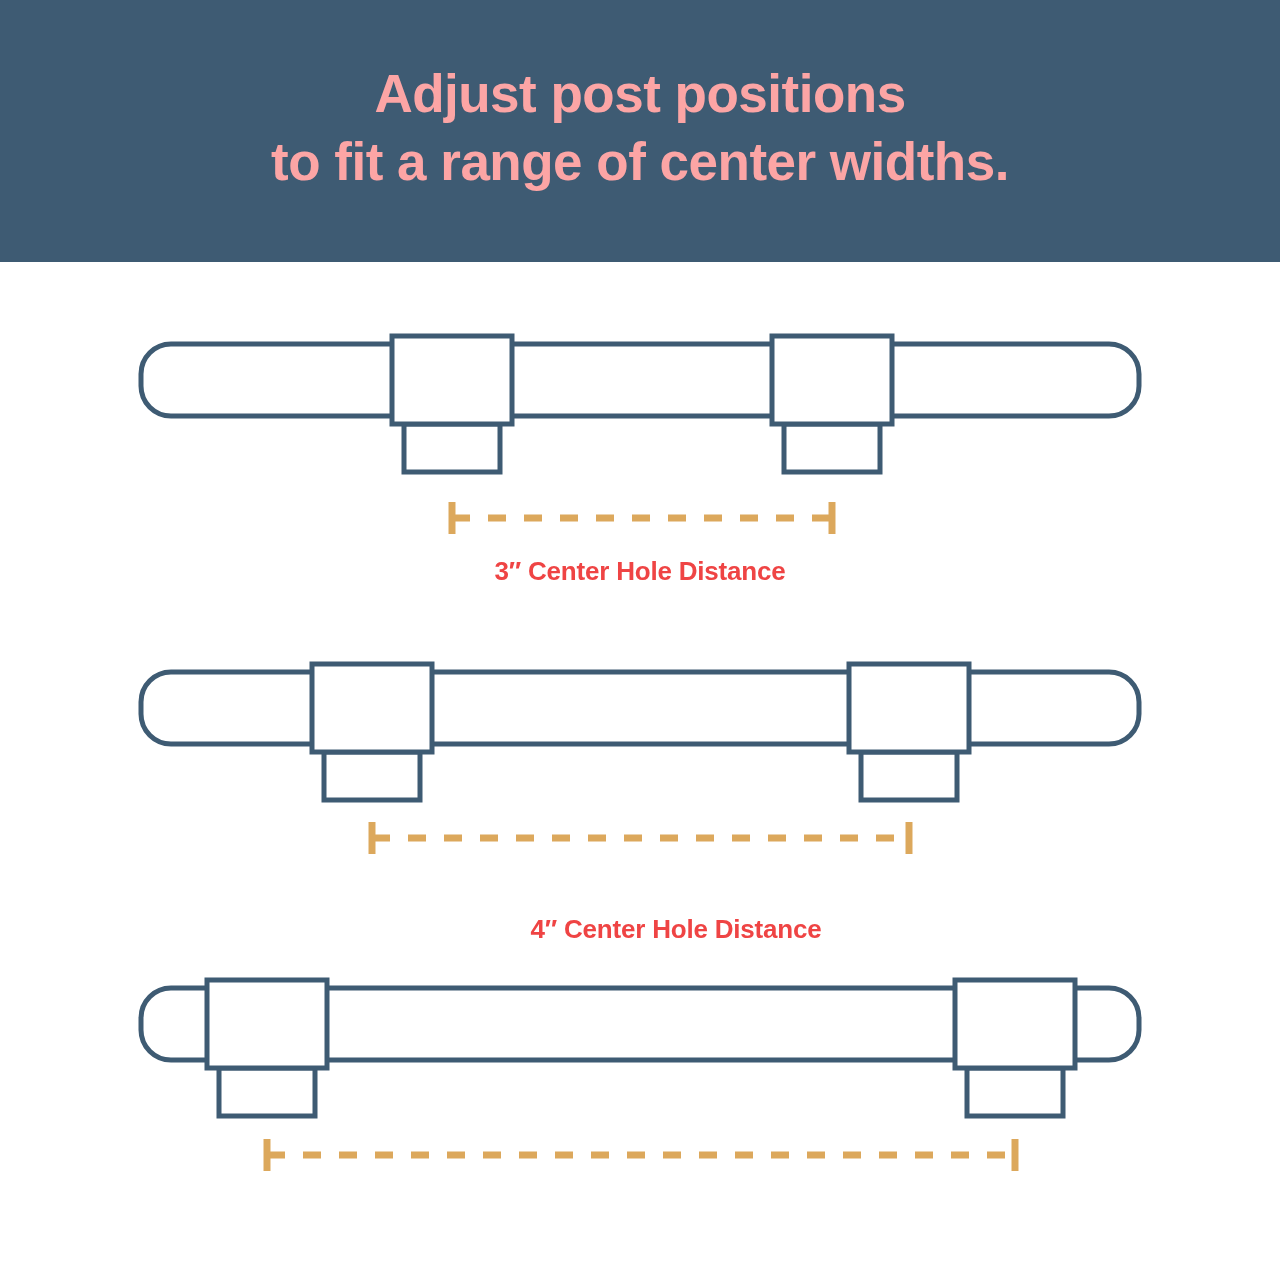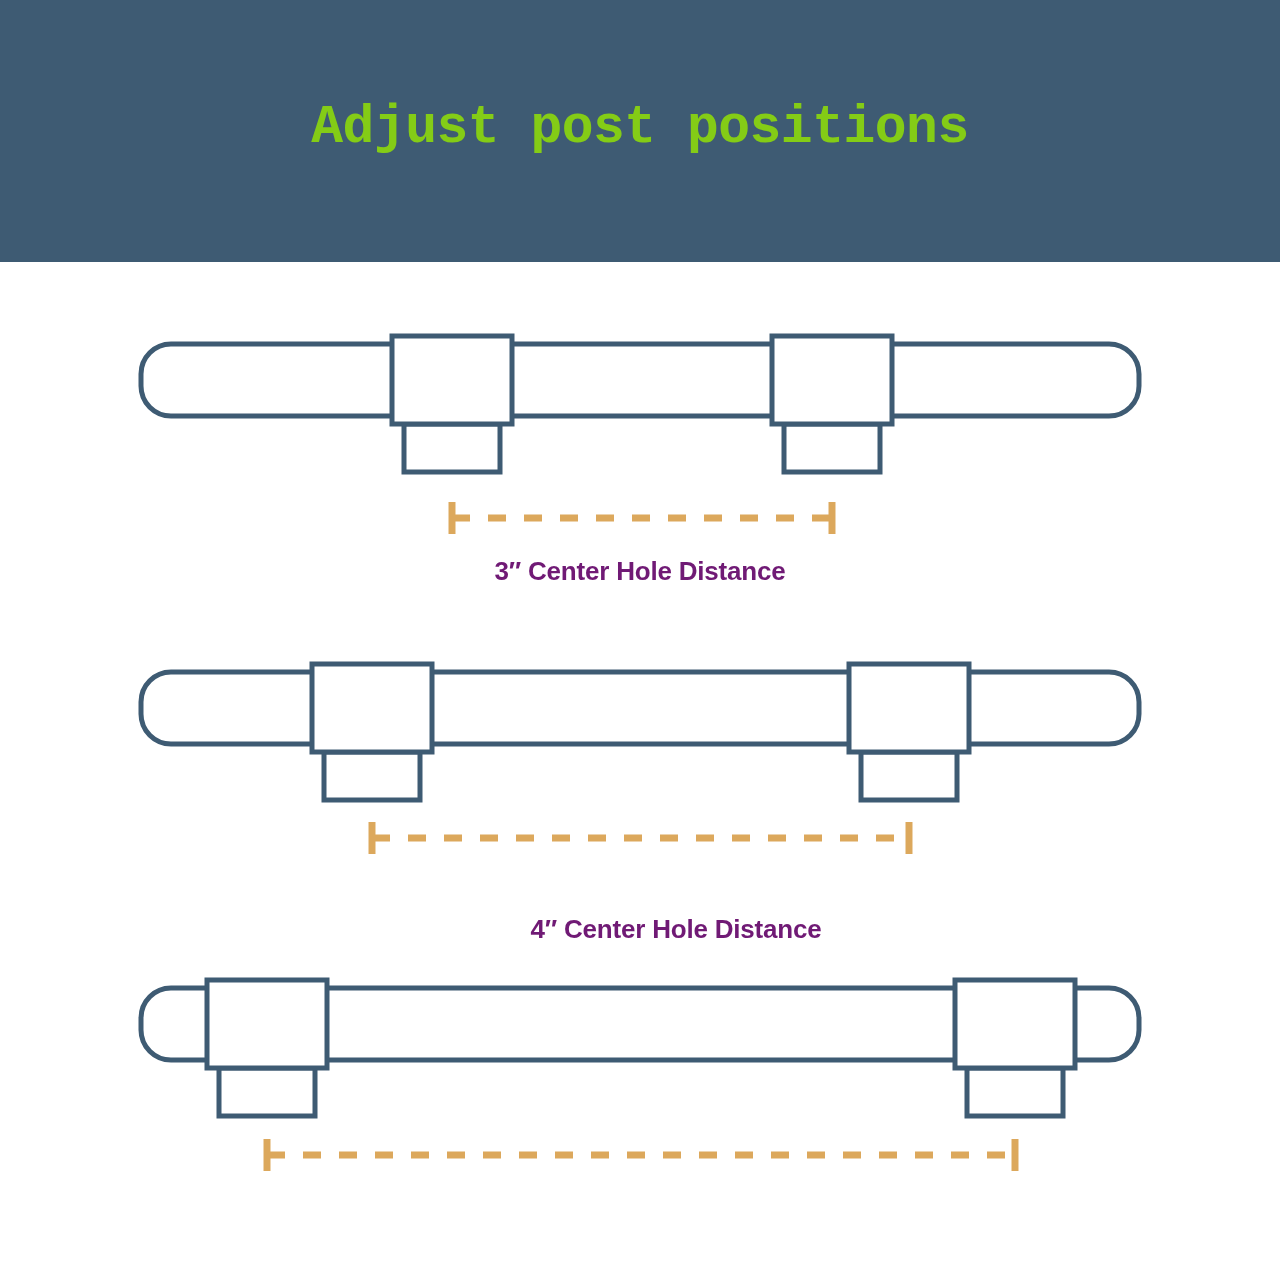--- a/index.html
+++ b/index.html
@@ -31,22 +31,22 @@
     height: 262px;
     background: #3e5b73;
     display: flex;
     flex-direction: column;
     align-items: center;
     justify-content: center;
     box-sizing: border-box;
     padding-bottom: 6px;
   }
   .header-line {
-    color: #84cc16;
-    font-family: Liberation Mono, monospace;
+    color: #fca5a5;
+    font-family: Liberation Sans, sans-serif;
     font-weight: bold;
     font-size: 53px;
     line-height: 68px;
     letter-spacing: -0.5px;
     text-align: center;
     white-space: nowrap;
   }
 
   
   .diagram {
@@ -55,34 +55,35 @@
     width: 1280px;
   }
   .diagram-svg {
     display: block;
   }
   .caption {
     position: absolute;
     left: 0;
     width: 1280px;
     text-align: center;
-    color: #701a75;
+    color: #ef4444;
     font-family: "Liberation Sans", sans-serif;
     font-weight: bold;
     font-size: 26px;
     letter-spacing: -0.2px;
   }
 </style>
 </head>
 <body>
 
 <div class="page">
 
   <div class="header-banner">
     <div class="header-line">Adjust post positions</div>
+    <div class="header-line">to fit a range of center widths.</div>
   </div>
 
   <div class="diagram">
     <svg class="diagram-svg" width="1280" height="1280" viewBox="0 0 1280 1280" style="position:absolute;left:0;top:0;pointer-events:none;">
       <g id="g-d0">
           <rect x="141" y="344" width="998" height="72" rx="30" ry="30" fill="#ffffff" stroke="#3e5b73" stroke-width="5"></rect>
           <rect x="404" y="424" width="96" height="48" fill="#ffffff" stroke="#3e5b73" stroke-width="5"></rect>
           <rect x="392" y="336" width="120" height="88" fill="#ffffff" stroke="#3e5b73" stroke-width="5"></rect>
           <rect x="784" y="424" width="96" height="48" fill="#ffffff" stroke="#3e5b73" stroke-width="5"></rect>
           <rect x="772" y="336" width="120" height="88" fill="#ffffff" stroke="#3e5b73" stroke-width="5"></rect>

